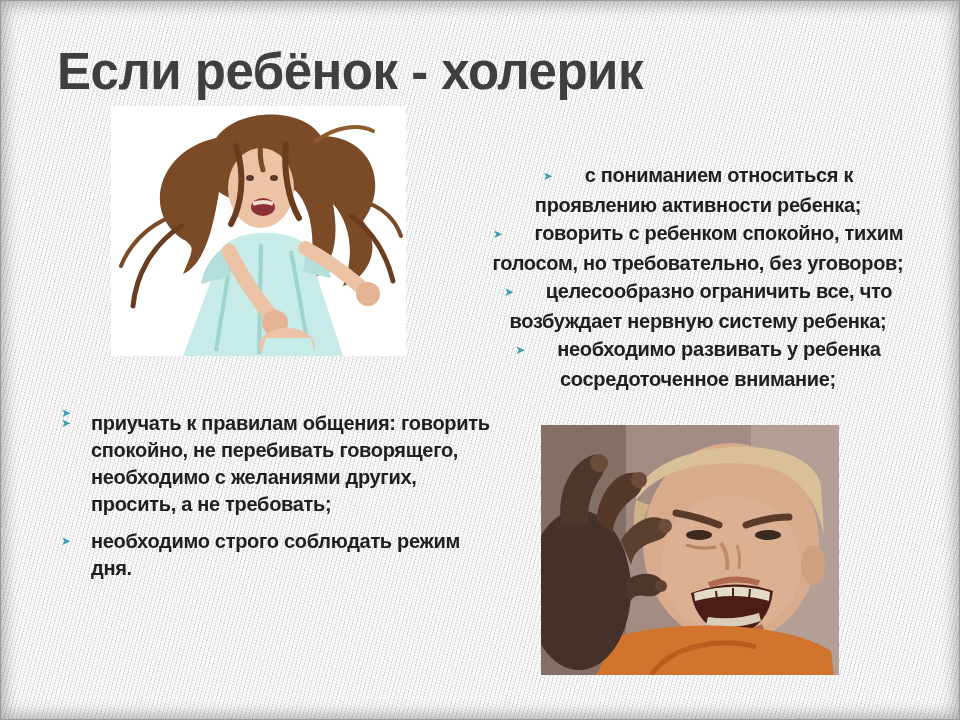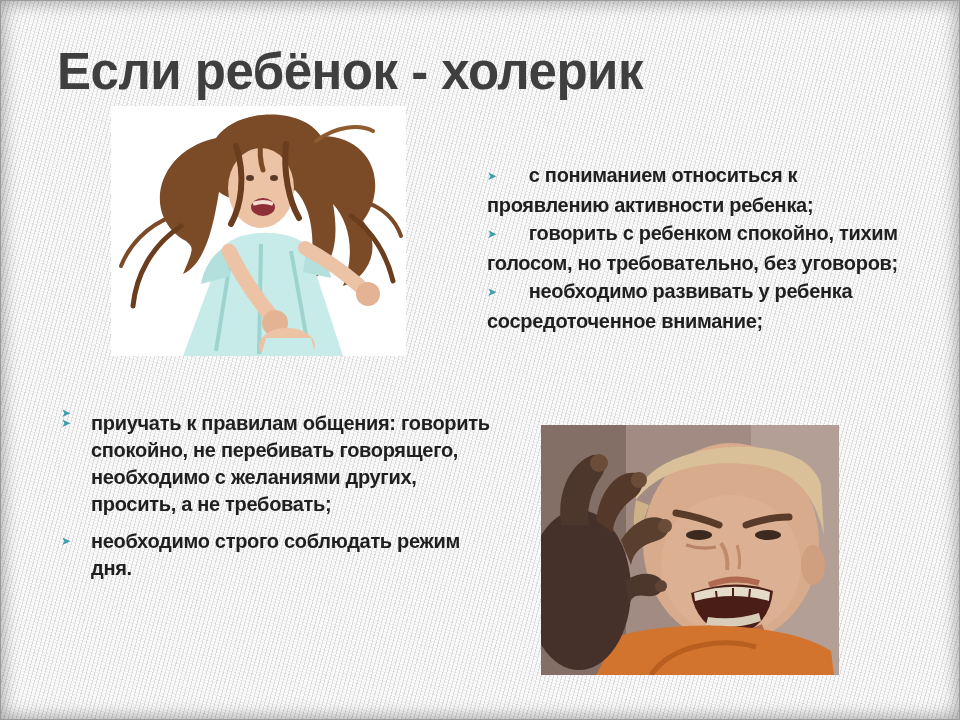--- a/index.html
+++ b/index.html
@@ -43,21 +43,21 @@
     padding: 0;
     list-style: none;
     color: var(--body-color, #1f1f1f);
     font-weight: 700;
     font-size: 20px;
     line-height: 27px;
     letter-spacing: -0.3px;
   }
 
   .blist-right { left: 486px; top: 161px; width: 422px; }
-  .blist-right li { text-align: left; margin: 0 0 1px 0; }
+  .blist-right li { text-align: center; margin: 0 0 1px 0; }
   .blist-right .marker { margin-right: 32px; }
 
   .blist-left { left: 52px; top: 399px; width: 438px; }
   .blist-left li { position: relative; padding-left: 38px; margin: 0 0 10px 0; text-align: left; }
   .blist-left .marker { position: absolute; left: 8px; top: 2px; }
 
   .marker {
     color: var(--bullet-color, #3f9db0);
     font-size: 12px;
     display: inline-block;
@@ -103,20 +103,21 @@
       <circle cx="257" cy="188" r="12" fill="#e3b394"></circle>
 
       <ellipse cx="176" cy="240" rx="28" ry="18" fill="#edc3a6"></ellipse>
       <path d="M150,250 L205,250 L200,232 L155,232 Z" fill="#c7ebe8"></path>
     </svg>
   </div>
 
   <ul class="blist blist-right">
     <li><span class="marker">➤</span><span>с пониманием относиться к проявлению активности ребенка;</span></li>
     <li><span class="marker">➤</span><span>говорить с ребенком спокойно, тихим голосом, но требовательно, без уговоров;</span></li>
+    <li><span class="marker">➤</span><span>целесообразно ограничить все, что возбуждает нервную систему ребенка;</span></li>
     <li><span class="marker">➤</span><span>необходимо развивать у ребенка сосредоточенное внимание;</span></li>
   </ul>
 
   <ul class="blist blist-left">
     <li><span class="marker">➤</span></li>
     <li><span class="marker">➤</span><span>приучать к правилам общения: говорить спокойно, не перебивать говорящего, необходимо с желаниями других, просить, а не требовать;</span></li>
     <li><span class="marker">➤</span><span>необходимо строго соблюдать режим дня.</span></li>
   </ul>
 
   <div class="photo photo-boy">

